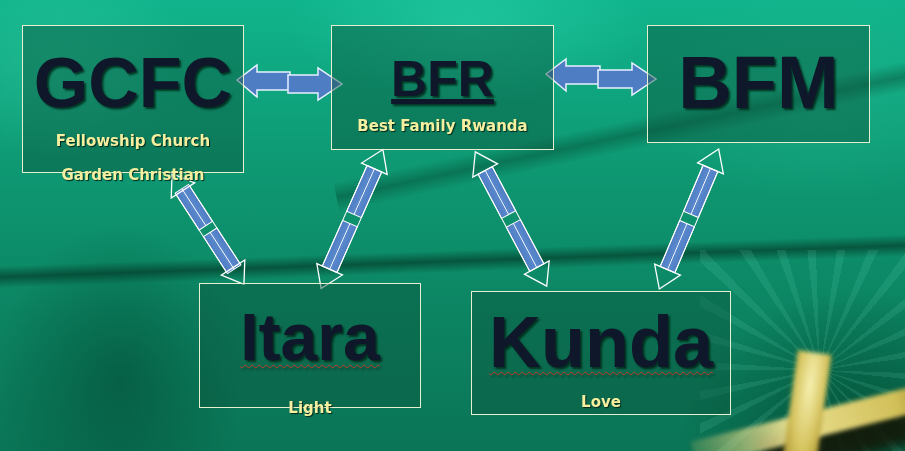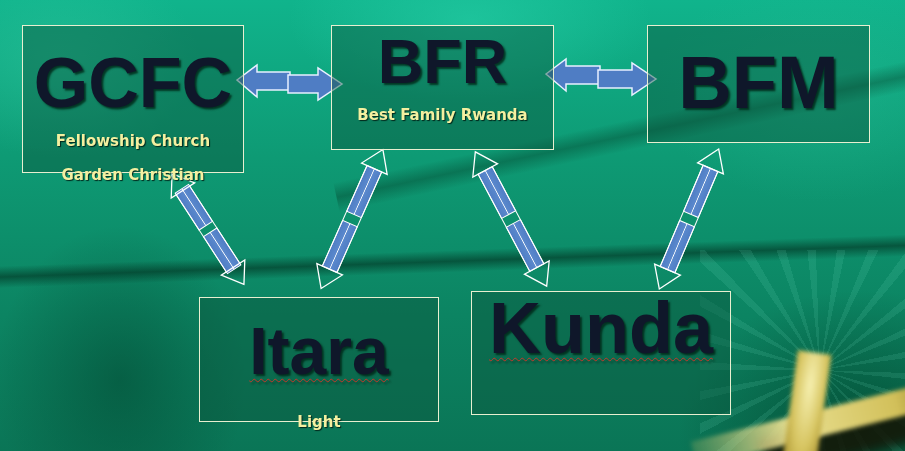--- a/index.html
+++ b/index.html
@@ -68,33 +68,33 @@
   .squiggle {
     text-decoration: underline wavy #c0392b; text-decoration-thickness:1px;
     text-underline-offset: 4px;
   }
 
   #n-gcfc { left:22px; top:25px; width:222px; height:148px; }
   #n-gcfc .abbr { font-size:70px; margin-top:22px; letter-spacing:0px; }
   #n-gcfc .sub { margin-top:12px; font-size:15px; line-height:22px; }
 
   #n-bfr { left:331px; top:25px; width:223px; height:125px; }
-  #n-bfr .abbr { font-size:63px; margin-top:4px; }
+  #n-bfr .abbr { font-size:50px; margin-top:28px;text-decoration:underline; }
   #n-bfr .sub { margin-top:12px; }
 
   #n-bfm { left:647px; top:25px; width:223px; height:118px; }
   #n-bfm .abbr { font-size:74px; margin-top:20px; }
   #n-bfm .sub { margin-top:12px; }
 
-  #n-itara { left:199px; top:297px; width:240px; height:125px; }
+  #n-itara { left:199px; top:283px; width:222px; height:125px; }
   #n-itara .abbr { font-size:66px; margin-top:20px; }
   #n-itara .sub { margin-top:28px; }
 
   #n-kunda { left:471px; top:291px; width:260px; height:124px; }
-  #n-kunda .abbr { font-size:72px; }
+  #n-kunda .abbr { font-size:72px; margin-top:14px; }
   #n-kunda .sub { margin-top:14px; }
 
   svg.arrows { position:absolute; left:0; top:0; width:905px; height:451px; pointer-events:none; }
   .arrow { pointer-events:auto; }
 </style>
 </head>
 <body>
 
 <div class="bg">
   <div class="bg-base"></div>
@@ -179,13 +179,14 @@
   <span class="abbr">BFM</span>
 </div>
 
 <div class="node" id="n-itara">
   <span class="abbr"><span class="squiggle">Itara</span></span>
   <span class="sub">Light</span>
 </div>
 
 <div class="node" id="n-kunda">
   <span class="abbr"><span class="squiggle">Kunda</span></span>
+  <span class="sub">Love</span>
 </div>
 
 </body></html>

